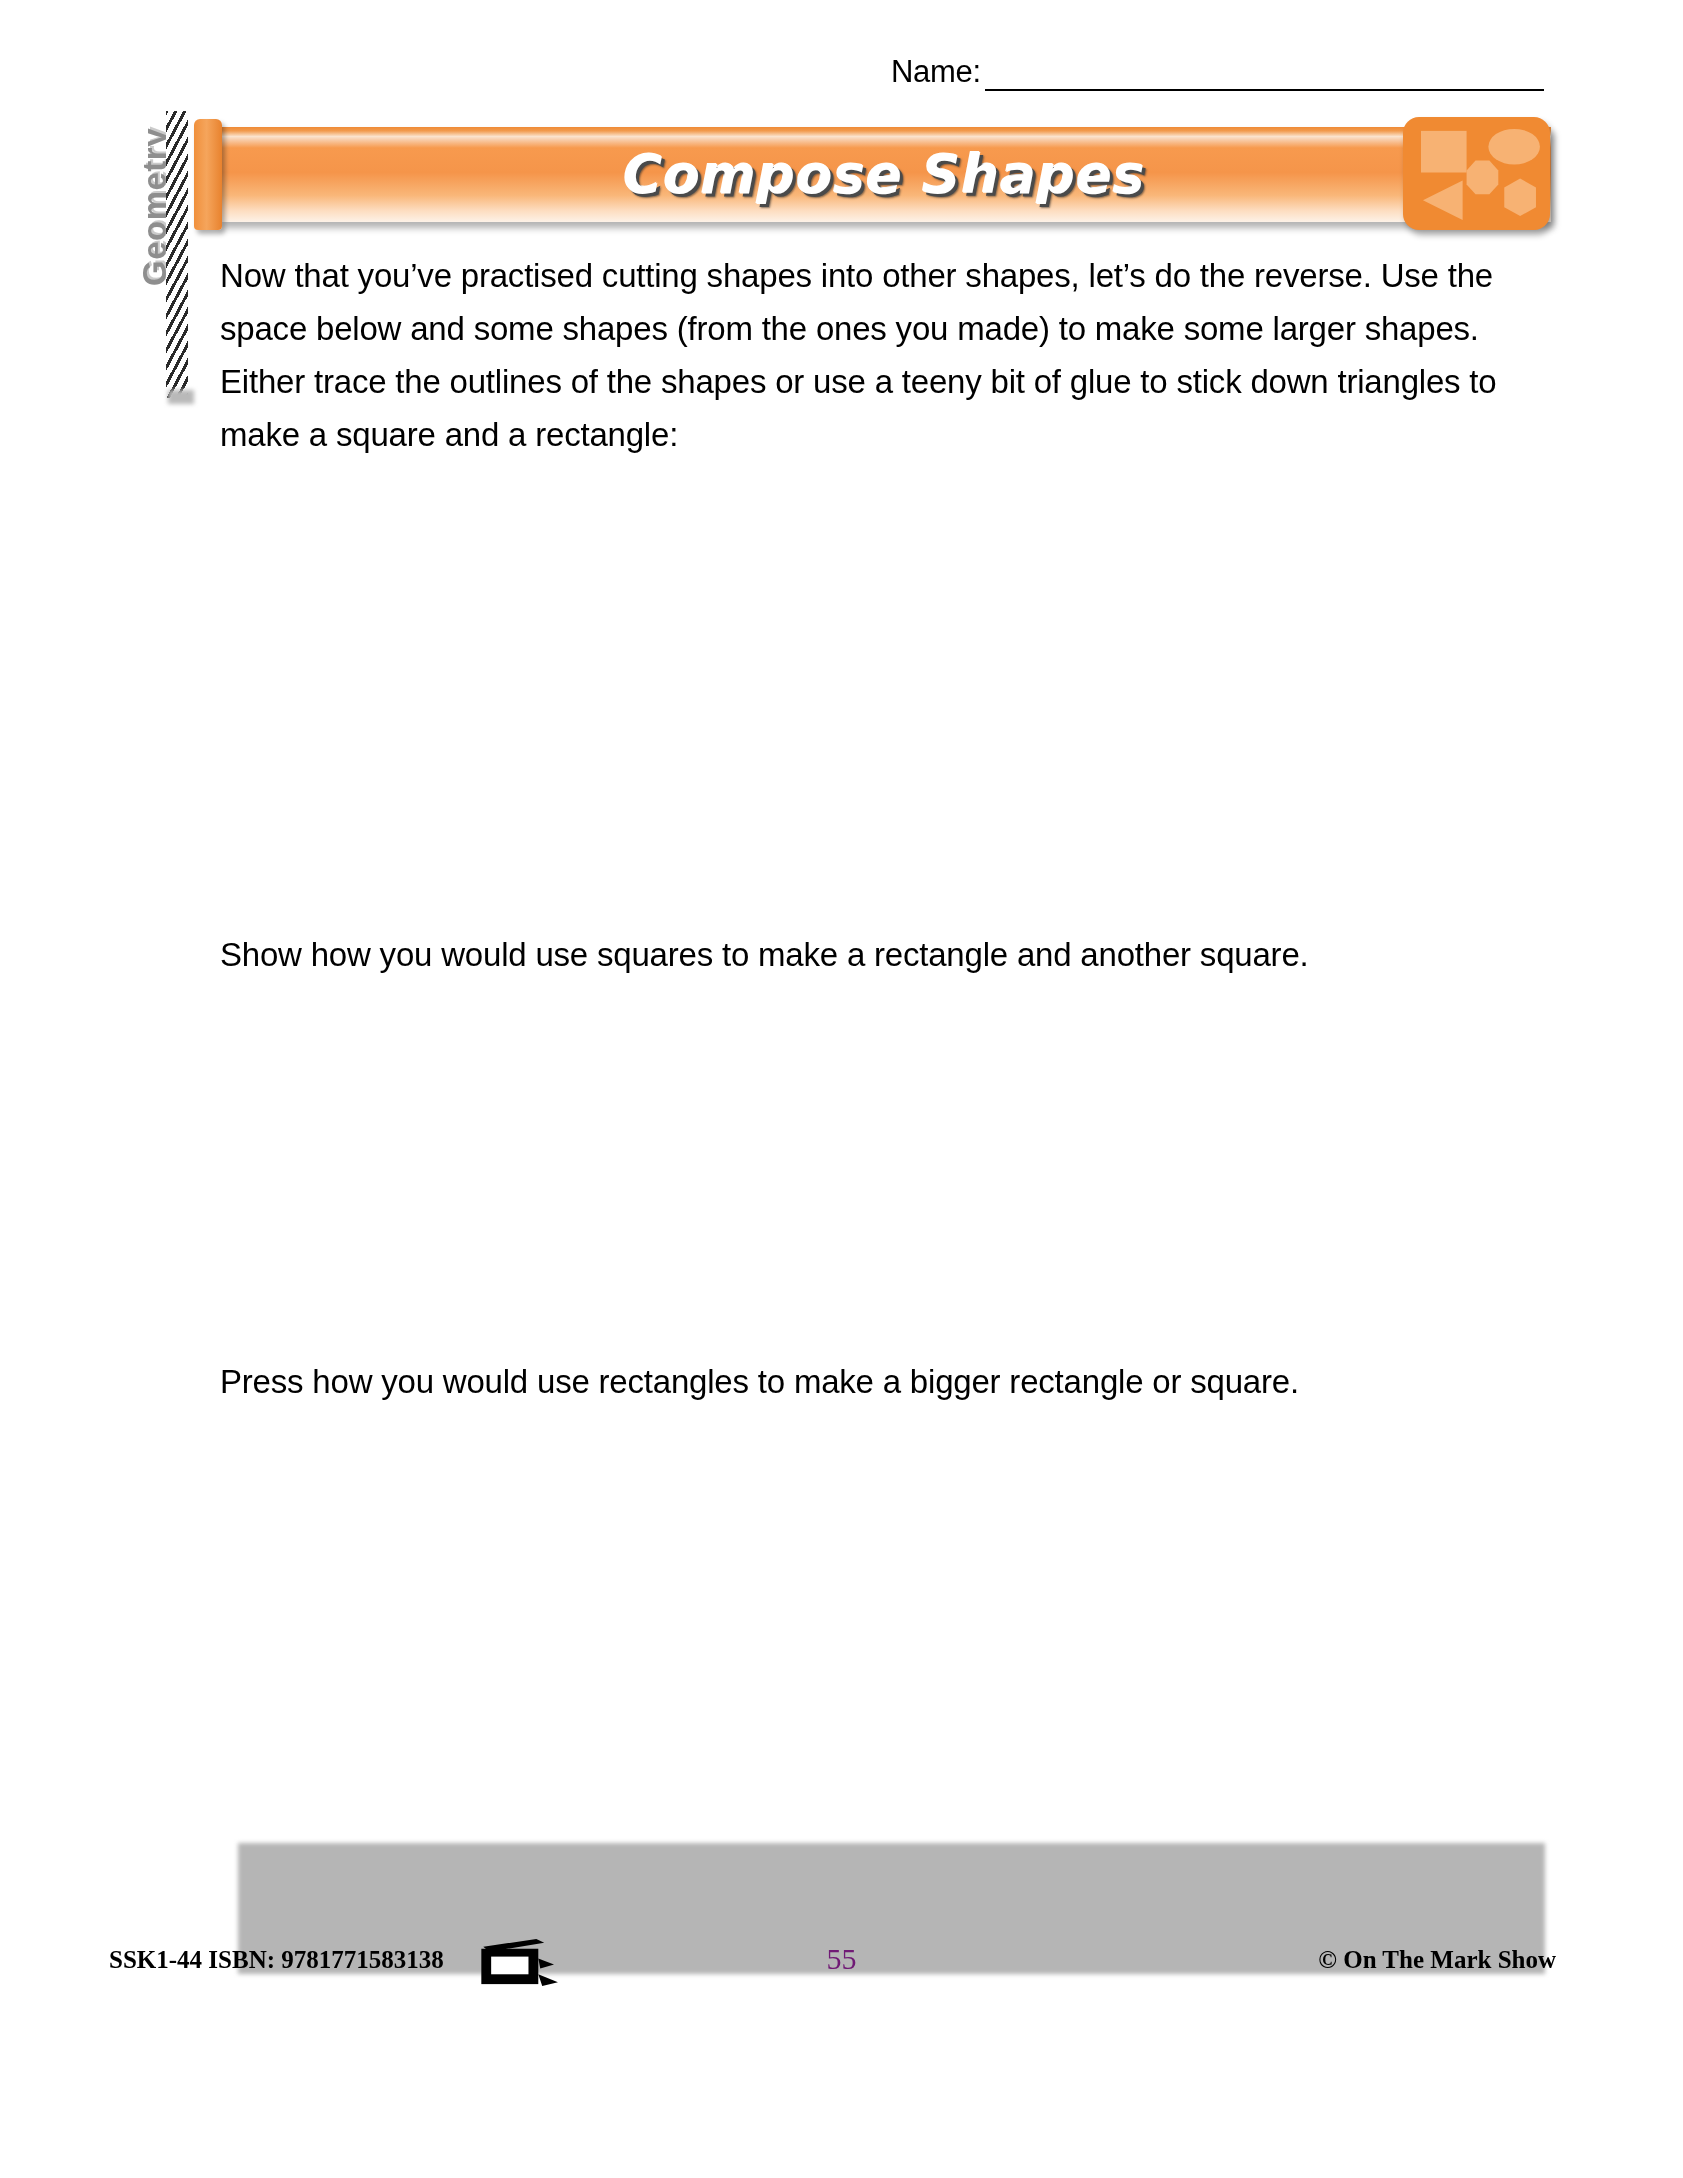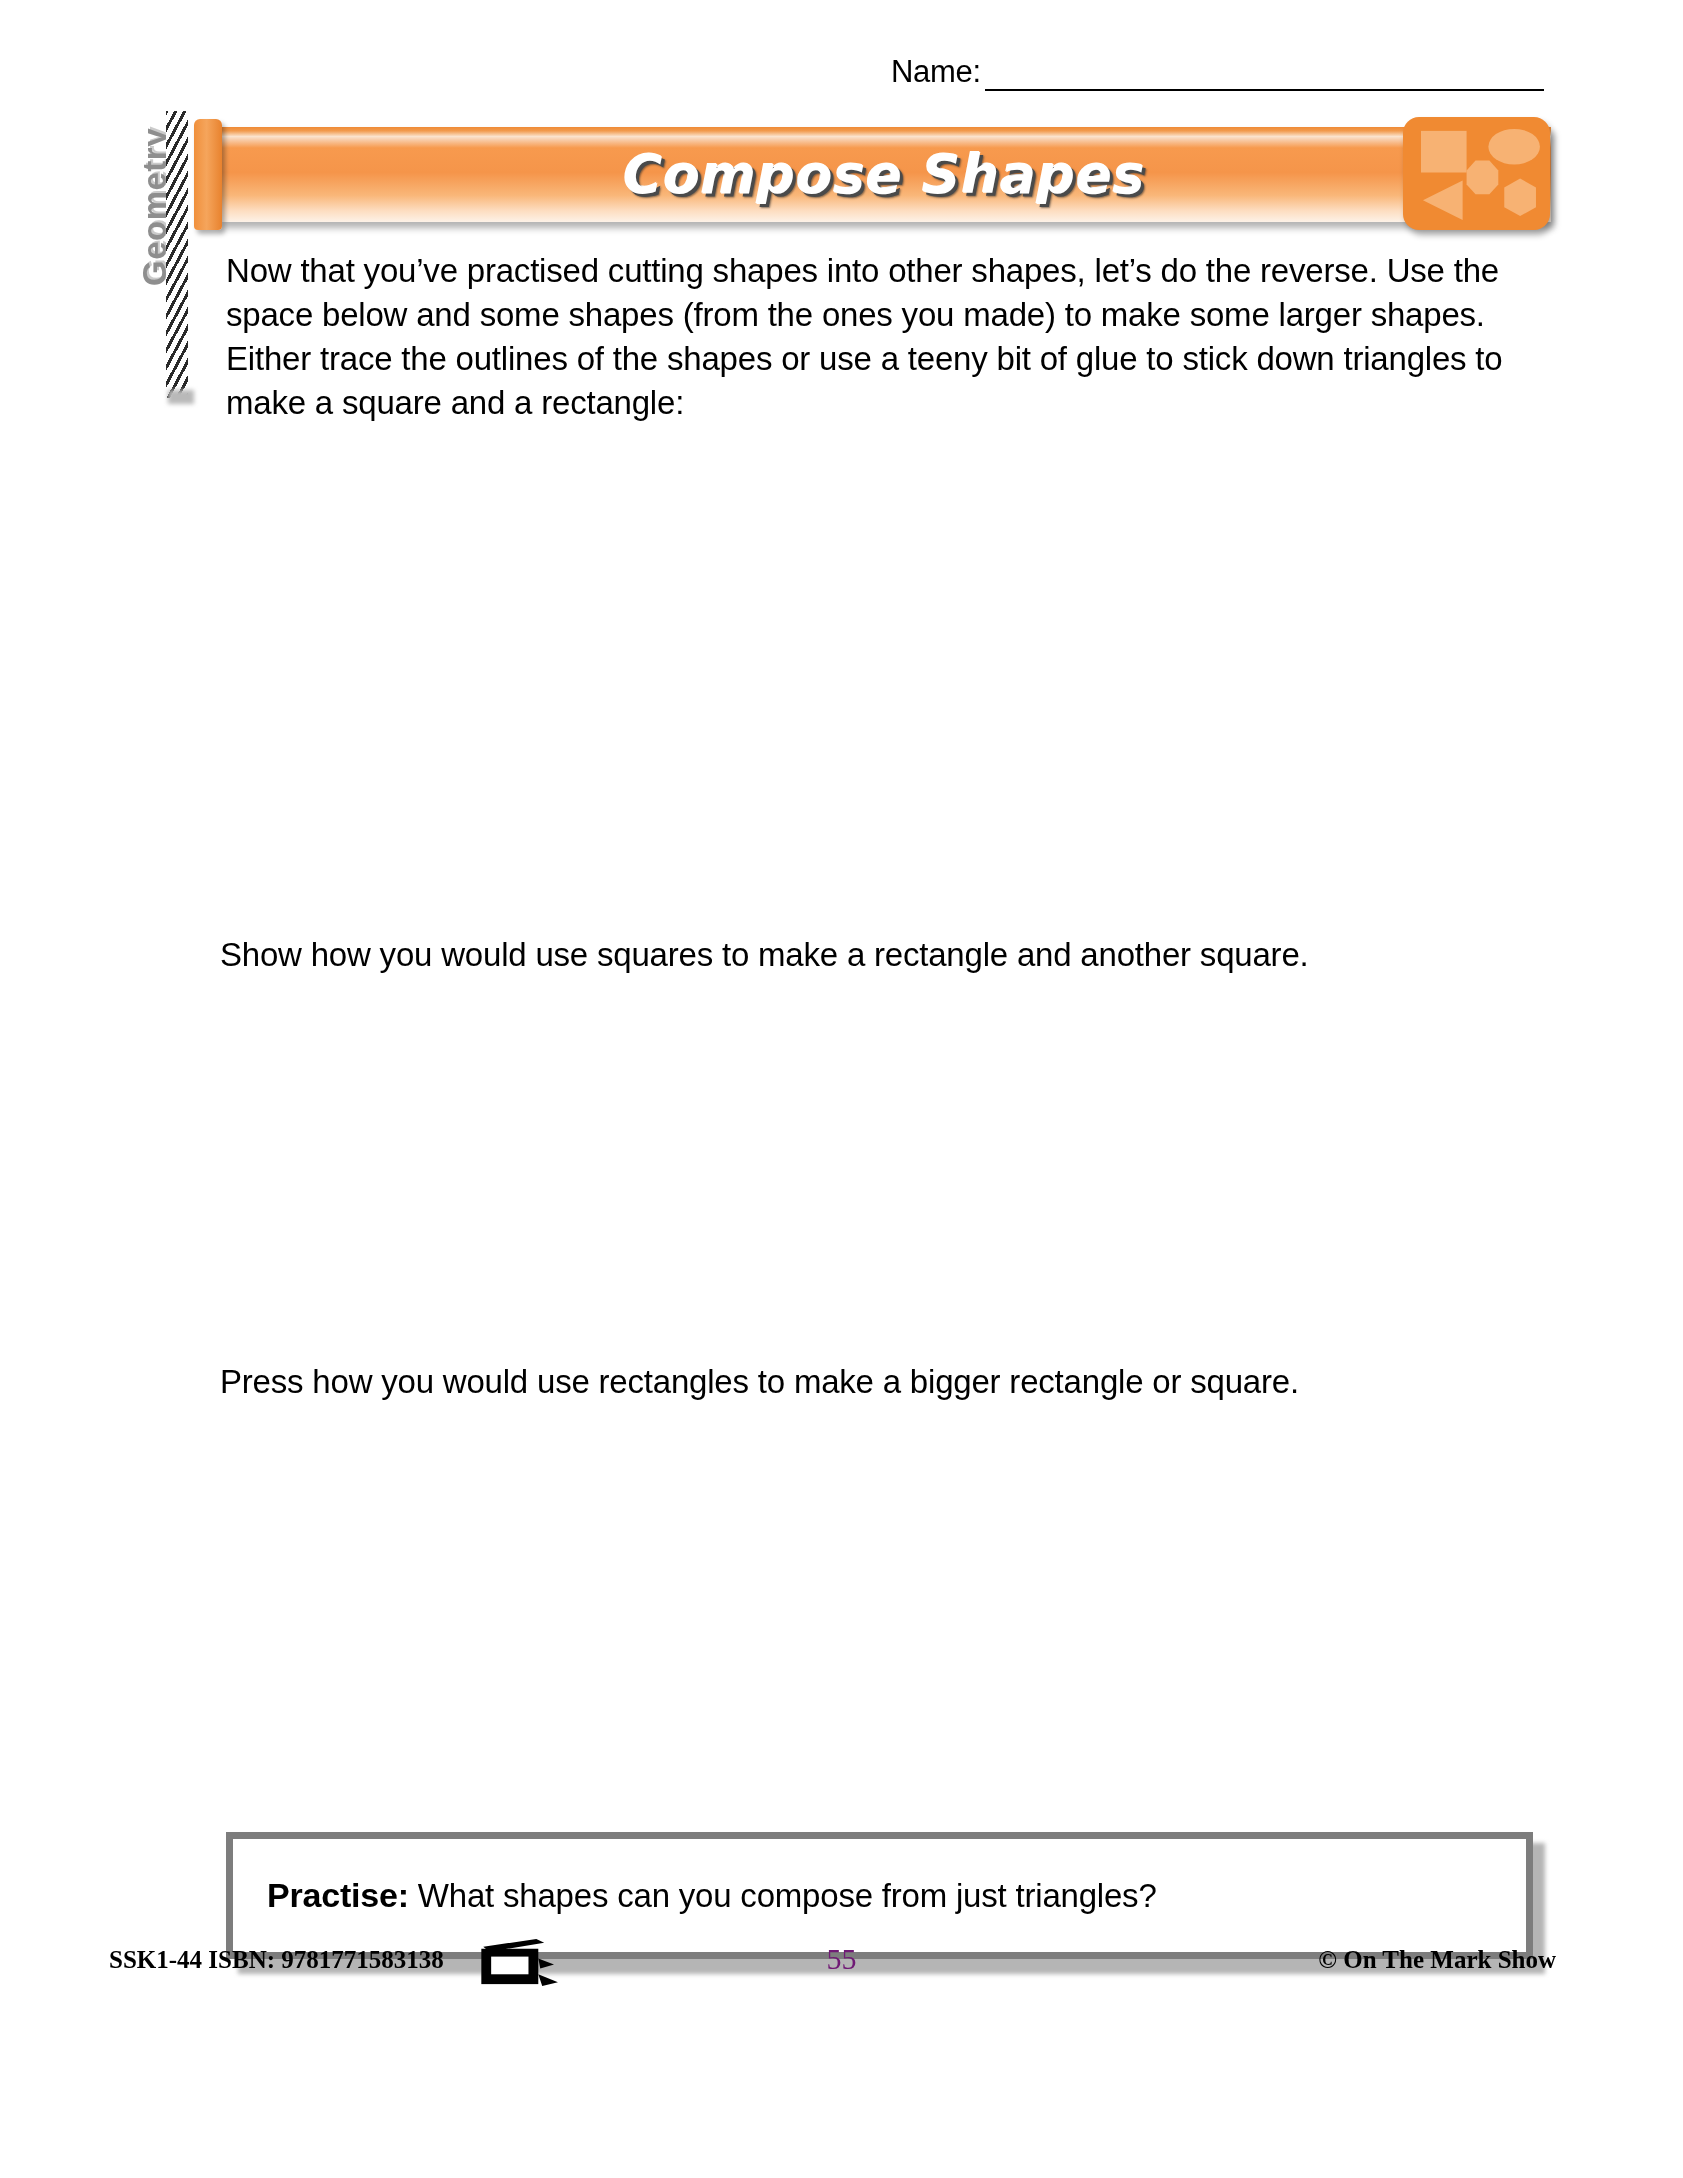--- a/index.html
+++ b/index.html
@@ -163,24 +163,23 @@
   }
   .icon-badge svg { display: block; }
 
   
   .intro {
     position: absolute;
     left: 220px;
     top: 249px;
     width: 1317px;
     font-size: 33px;
-    line-height: 44px;
+    line-height: 53px;
     color: #000;
     letter-spacing: -0.2px;
-    margin-left: 6px;
   }
   .prompt {
     position: absolute;
     left: 220px;
     width: 1317px;
     font-size: 33px;
     line-height: 43px;
     color: #000;
     letter-spacing: -0.2px;
     margin-top: 28px;
@@ -317,26 +316,20 @@
 
   <div class="prompt" id="prompt-1">Show how you would use squares to make a rectangle and another square.</div>
 
   <div class="workspace" id="workspace-2"></div>
 
   <div class="prompt" id="prompt-2">Press how you would use rectangles to make a bigger rectangle or square.</div>
 
   <div class="workspace" id="workspace-3"></div>
 
   <div class="practise-shadow"></div>
-  <div class="practise-box">
-    <div class="practise-text">
-      <b>Practise:</b>
-      <span>What shapes can you compose from just triangles?</span>
-    </div>
-  </div>
 
   <div class="footer">
     <div class="footer-left">SSK1-44  ISBN: 9781771583138</div>
     <div class="footer-logo">
       <svg width="104" height="55" viewBox="0 0 105 56" xmlns="http://www.w3.org/2000/svg">
         <path d="M8 12 L62 4 L70 8 L14 17 Z" fill="#000"></path>
         <rect x="6" y="14" width="58" height="36" fill="#000"></rect>
         <rect x="16" y="22" width="38" height="18" fill="#ffffff"></rect>
         <path d="M64 24 L80 30 L66 34 Z" fill="#000"></path>
         <path d="M64 40 L84 48 L68 52 Z" fill="#000"></path>

